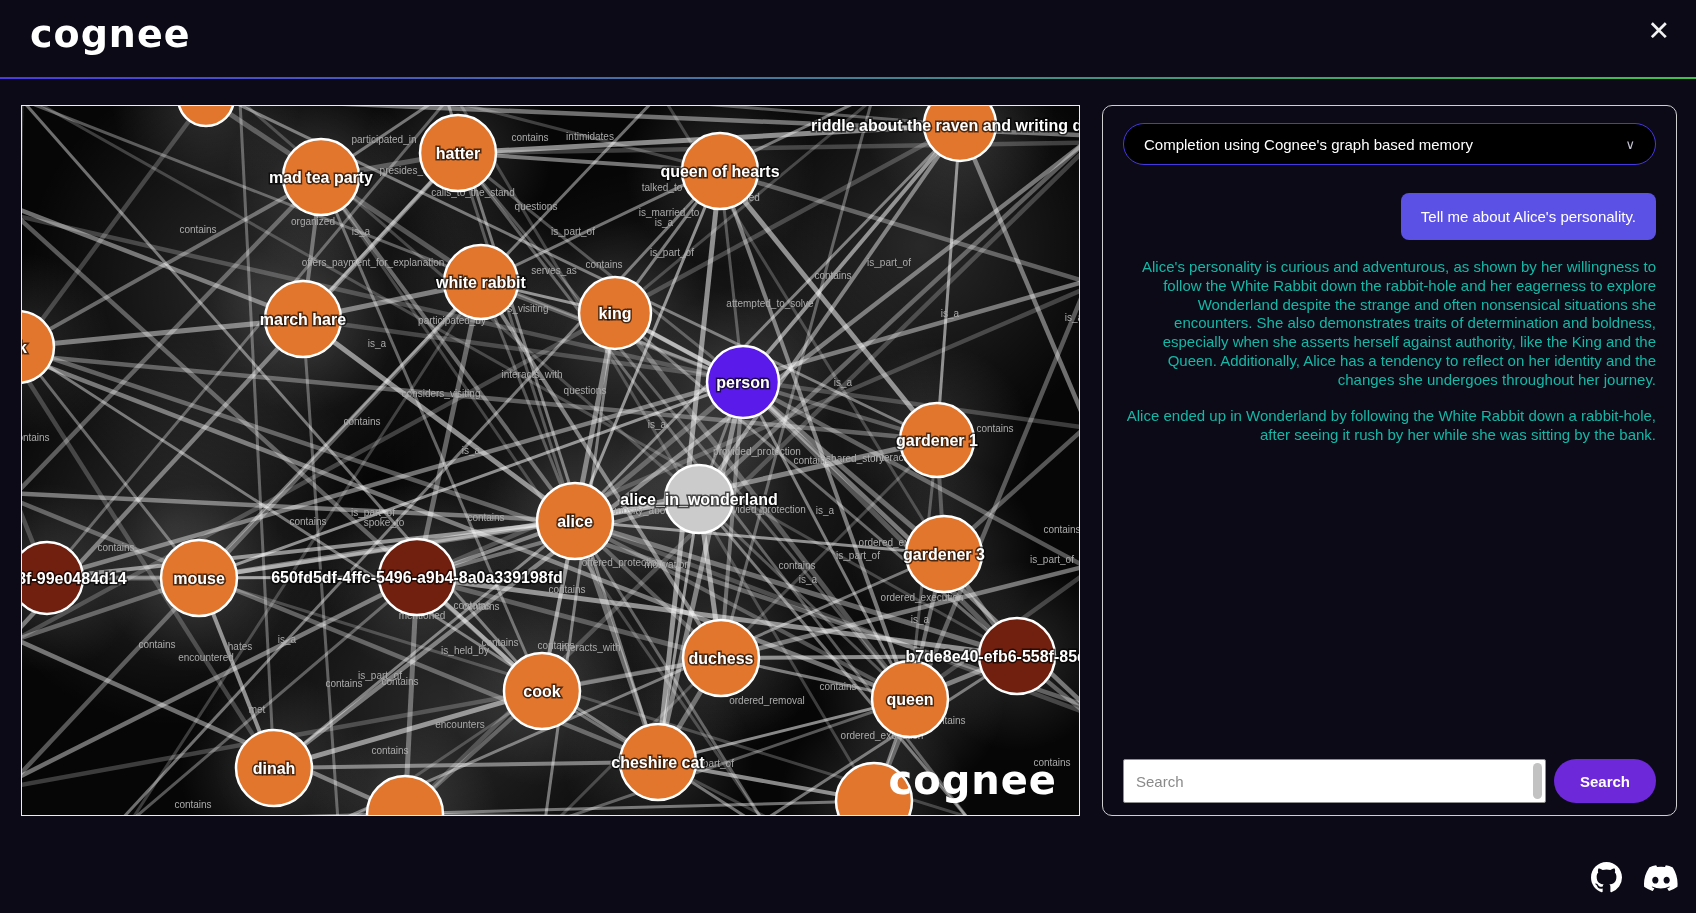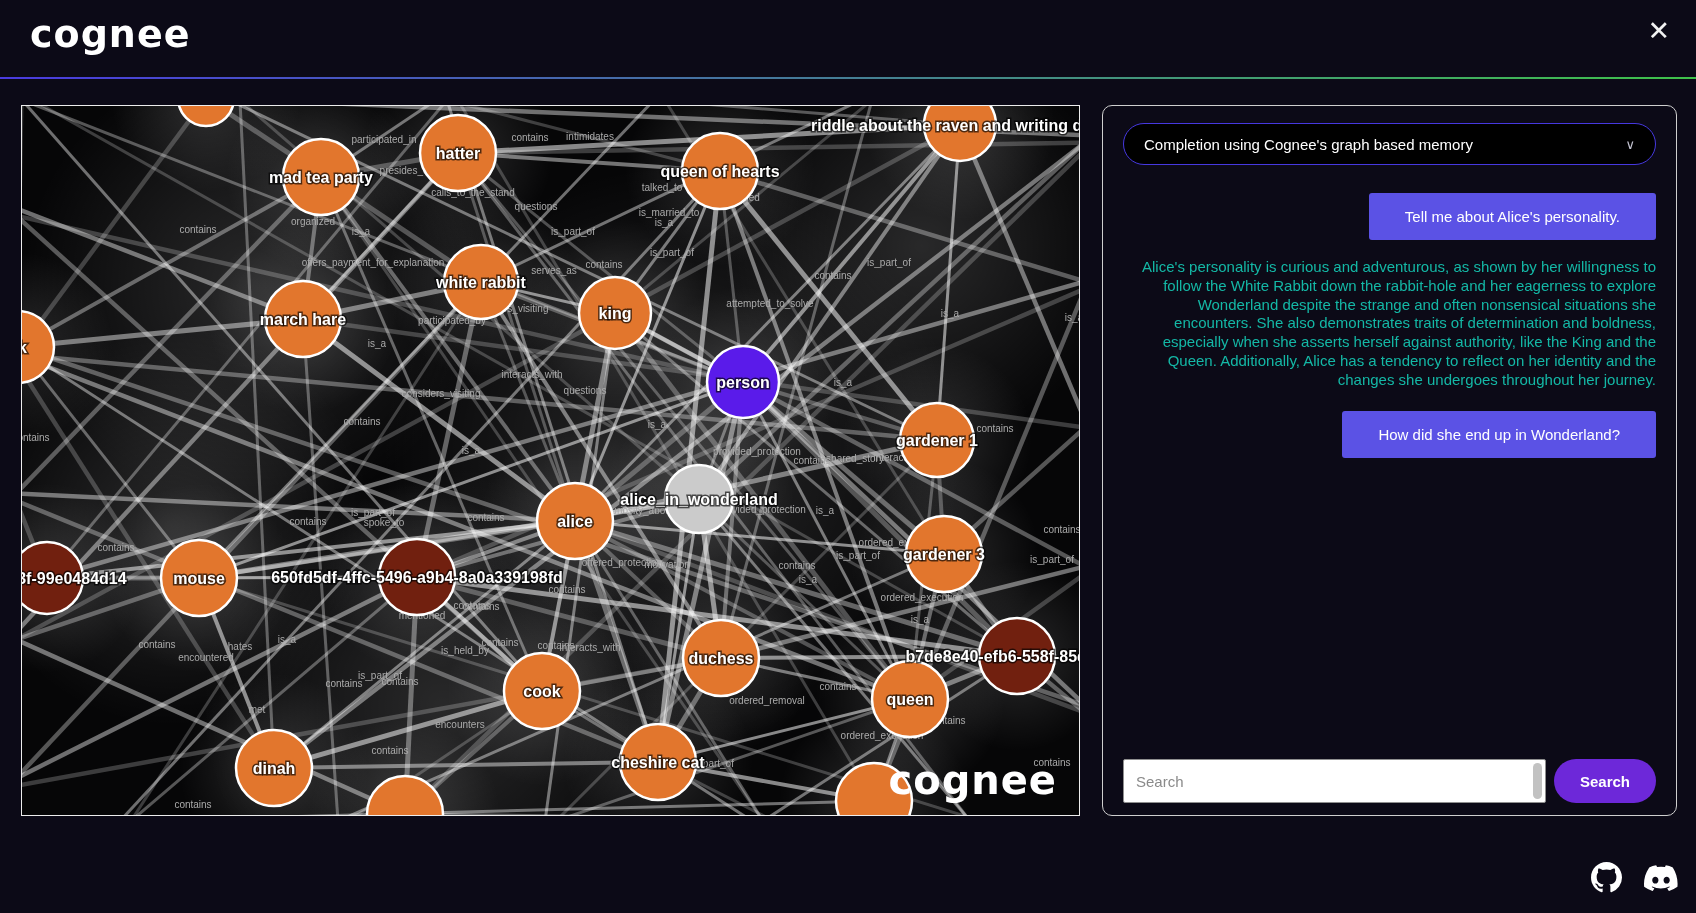--- a/index.html
+++ b/index.html
@@ -25,21 +25,21 @@
   
   .side-panel { position:absolute; left:1102px; top:105px; width:575px; height:711px;
                 border:1px solid #cfcfcf; border-radius:10px; background:#0c0a17;
                 padding:17px 20px 12px 20px; display:flex; flex-direction:column; }
   .dropdown { height:42px; border:1.5px solid #4638e0; border-radius:21px; background:#000000;
               color:#ffffff; font-size:15px; display:flex; align-items:center; justify-content:space-between;
               padding:0 20px; cursor:pointer; flex:0 0 auto; }
   .dropdown .chev { color:#c3c3d2; font-size:13px; }
   .chat { flex:1 1 auto; display:flex; flex-direction:column; align-items:flex-end; overflow:hidden;
           margin-top:6px; }
-  .bubble { background:#5b52e5; color:#ffffff; font-size:15px; padding:15px 36px; border-radius:3px;
+  .bubble { background:#5b52e5; color:#ffffff; font-size:15px; padding:15px 20px; border-radius:8px;
             margin-top:22px; cursor:pointer; }
   .answer { color:#14b8a6; font-size:15px; line-height:1.25; text-align:right; margin-top:18px; width:100%; }
   .spacer { flex:1 1 auto; }
   .search-row { flex:0 0 auto; display:flex; align-items:center; gap:8px; }
   .search-box { position:relative; flex:1 1 auto; height:44px; }
   .search-input { width:100%; height:44px; background:#ffffff; border:1px solid #8f8f8f; border-radius:2px;
                   font-size:15px; padding:0 22px 0 12px; color:#333; outline:none;
                   font-family:"Liberation Sans", sans-serif; }
   .search-input::placeholder { color:#8a8a8a; }
   .scroll-thumb { position:absolute; right:4px; top:4px; width:9px; height:36px; background:#c2c2c2;
@@ -396,21 +396,21 @@
 
 <div class="side-panel">
   <div class="dropdown">
     <span>Completion using Cognee's graph based memory</span>
     <span class="chev">∨</span>
   </div>
 
   <div class="chat" id="chat">
       <div class="bubble">Tell me about Alice's personality.</div>
       <div class="answer">Alice's personality is curious and adventurous, as shown by her willingness to follow the White Rabbit down the rabbit-hole and her eagerness to explore Wonderland despite the strange and often nonsensical situations she encounters. She also demonstrates traits of determination and boldness, especially when she asserts herself against authority, like the King and the Queen. Additionally, Alice has a tendency to reflect on her identity and the changes she undergoes throughout her journey.</div>
-      <div class="bubble">How did she end up in Wonderland?</div>
+      <div class="answer">Alice ended up in Wonderland by following the White Rabbit down a rabbit-hole, after seeing it rush by her while she was sitting by the bank.</div>
     </div>
 
   <div class="spacer"></div>
 
   <div class="search-row">
     <div class="search-box">
       <input class="search-input" placeholder="Search" style="">
       <div class="scroll-thumb"></div>
     </div>
     <button class="search-btn">Search</button>

